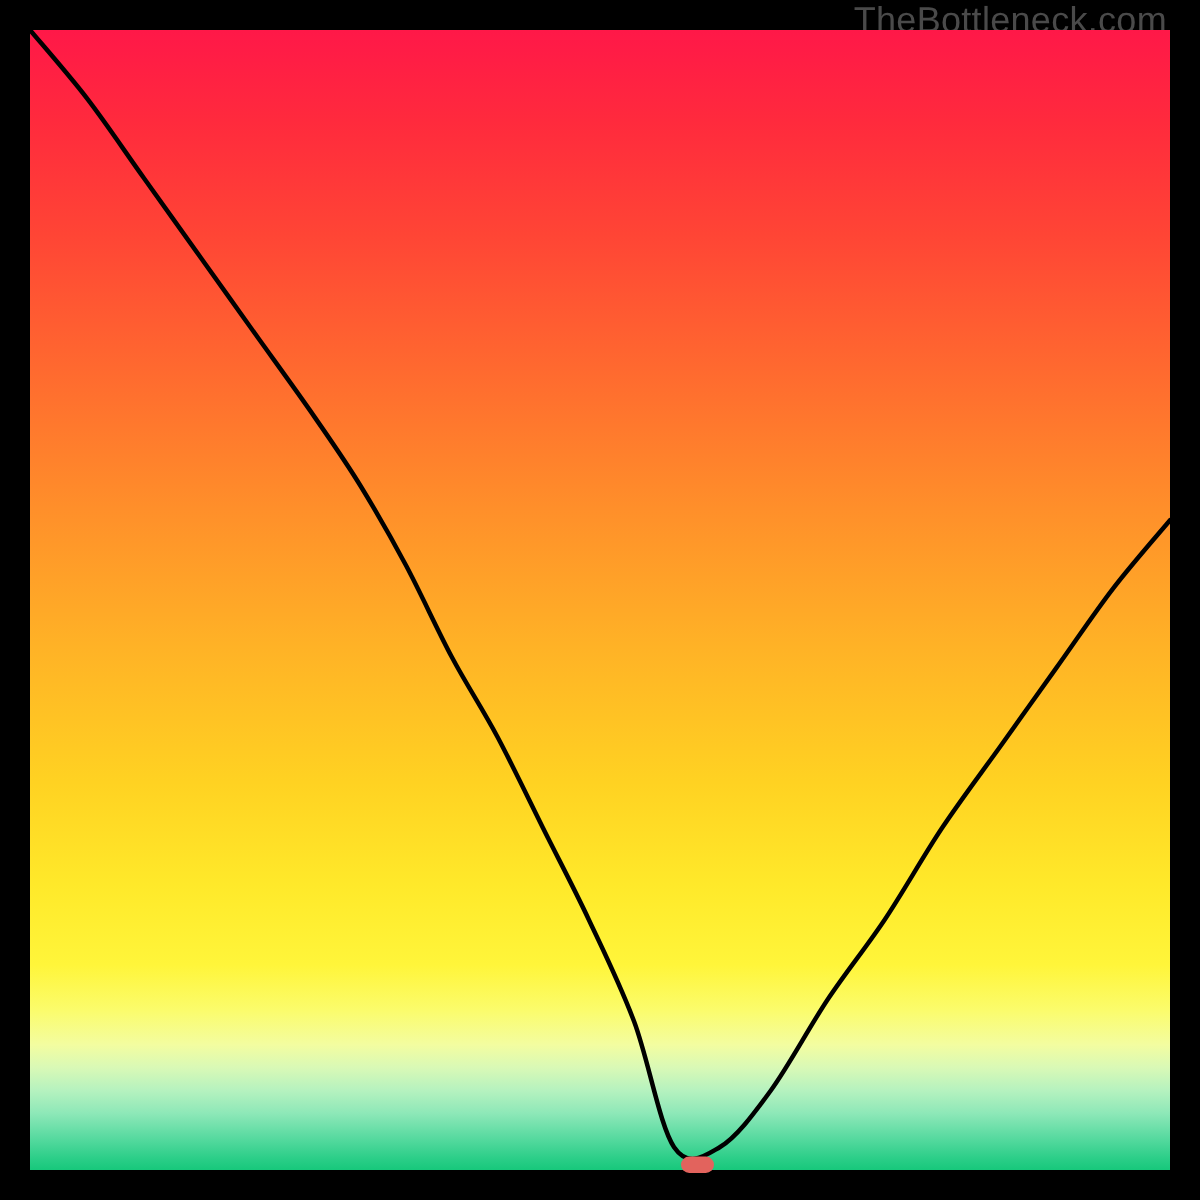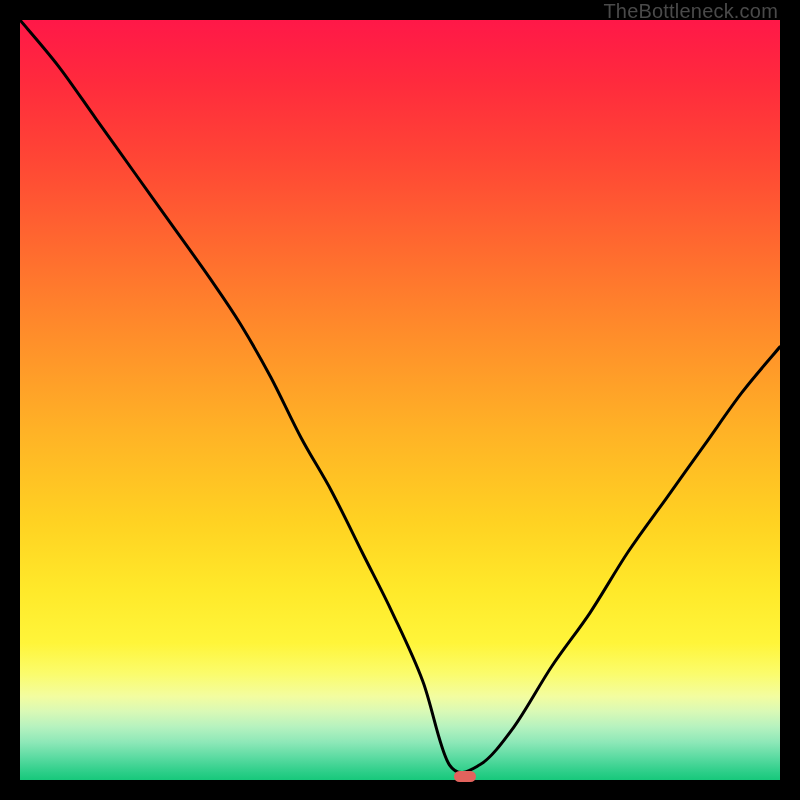--- a/index.html
+++ b/index.html
@@ -40,21 +40,21 @@
       #5cdba2 97%,
       #2bce88 99%,
       #17c87b 100%
     );
   }
   .watermark {
     position: absolute;
     top: 0px;
     right: 22px;
     font-family: Arial, Helvetica, sans-serif;
-    font-size: 20px;
+    font-size: 24px;
     color: #4a4a4a;
     font-weight: 500;
     letter-spacing: 0.2px;
     margin-left: 28px;
   }
   svg.curve {
     position: absolute;
     left: 0;
     top: 0;
     width: 760px;

